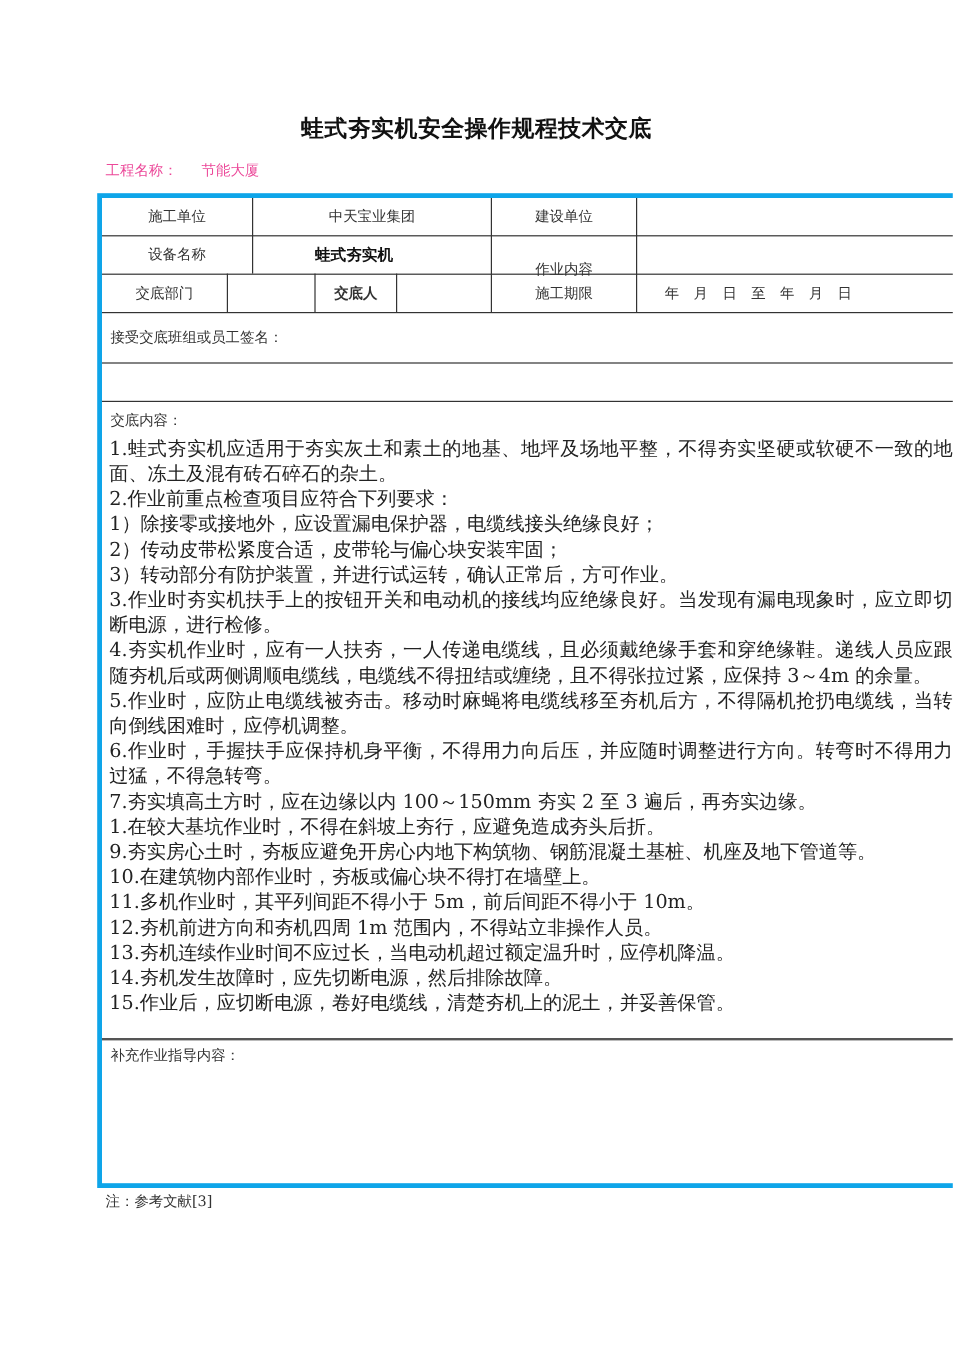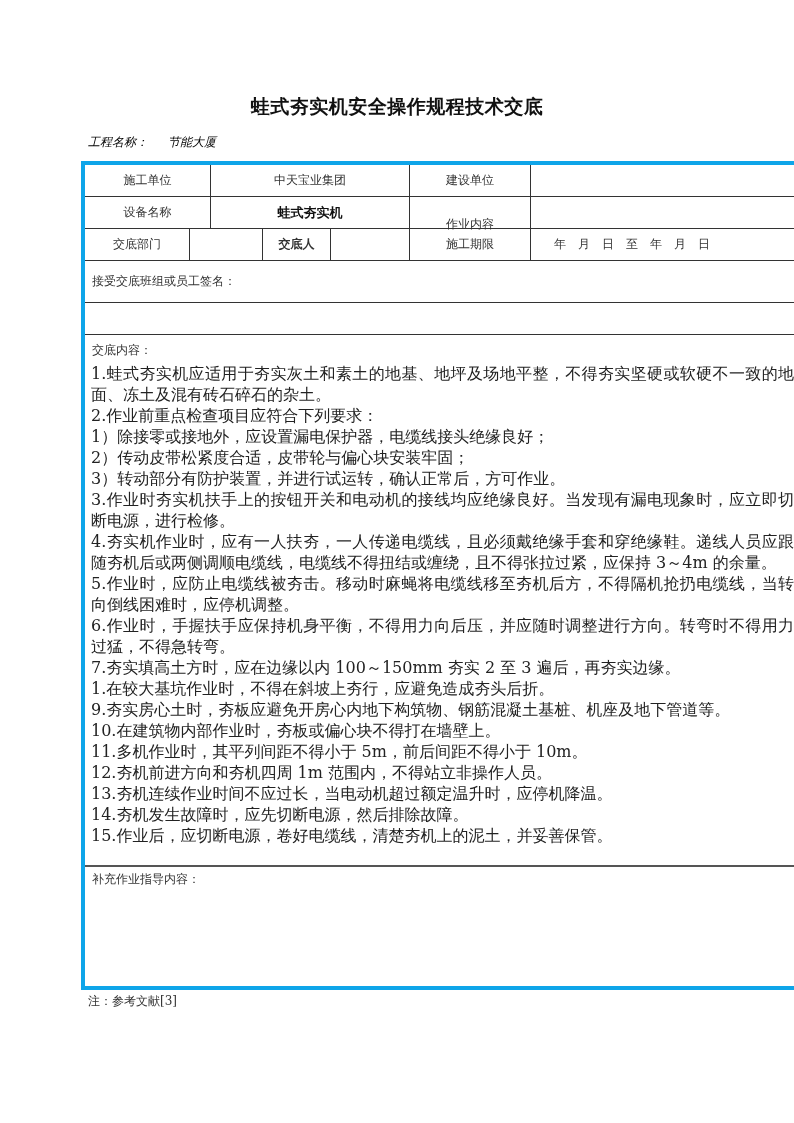--- a/index.html
+++ b/index.html
@@ -1,21 +1,21 @@
 <!DOCTYPE html>
 <html><head>
 <meta charset="utf-8">
 <style>
   html, body { margin:0; padding:0; background:#ffffff; }
   body { width:794px; height:1123px; position:relative; overflow:hidden;
          font-family:"DejaVu Serif","Liberation Serif",serif; color:#222; }
   .title { position:absolute; top:94px; left:0; width:794px; text-align:center;
            font-family:"DejaVu Sans","Liberation Sans",sans-serif; font-weight:bold;
            font-size:19px; color:#111; letter-spacing:0.5px; }
-  .proj { position:absolute; top:134px; left:88px; font-size:12px; color:#000000;font-style:italic; }
+  .proj { position:absolute; top:134px; left:88px; font-size:12px; color:#ec4899; }
   .proj .lbl { display:inline-block; width:80px; }
   .tbl { position:absolute; left:81px; top:161px; width:725px; height:829px;
          border:4px solid #0ea5e9; box-sizing:border-box; }
   .cell { position:absolute; box-sizing:border-box; display:flex; align-items:center;
           justify-content:center; font-size:12px; color:#333; }
   .hline { position:absolute; left:0; right:0; height:1px; background:#333; }
   .vline { position:absolute; width:1px; background:#333; }
   .bold-cell { font-family:"DejaVu Sans","Liberation Sans",sans-serif; font-weight:bold; font-size:13px; color:#111; }
   .section-label { position:absolute; left:7px; font-size:12px; color:#333; }
   .content { position:absolute; left:6px; right:8px; top:198px; font-size:16px;
@@ -49,21 +49,21 @@
   <div class="vline" style="left:104px; top:63px; height:32px;"></div>
   <div class="vline" style="left:177px; top:63px; height:32px;"></div>
   <div class="vline" style="left:245px; top:63px; height:32px;"></div>
 
   <div class="cell" style="left:0; top:0; width:125px; height:31px;">施工单位</div>
   <div class="cell" style="left:126px; top:0; width:198px; height:31px;">中天宝业集团</div>
   <div class="cell" style="left:325px; top:0; width:120px; height:31px;">建设单位</div>
   <div class="cell" style="left:446px; top:0; width:202px; height:31px;"></div>
 
   <div class="cell" style="left:0; top:32px; width:125px; height:31px;">设备名称</div>
-  <div class="cell bold-cell" style="left:126px; top:32px; width:198px; height:31px;text-align:center;">蛙式夯实机</div>
+  <div class="cell bold-cell" style="left:111px; top:32px; width:198px; height:31px;text-align:center;">蛙式夯实机</div>
   <div class="cell" style="left:325px; top:32px; width:120px; height:31px;margin-top:12px;">作业内容</div>
   <div class="cell" style="left:446px; top:32px; width:202px; height:31px;"></div>
 
   <div class="cell" style="left:0; top:64px; width:104px; height:31px;">交底部门</div>
   <div class="cell" style="left:105px; top:64px; width:72px; height:31px;"></div>
   <div class="cell" style="left:178px; top:64px; width:67px; height:31px;font-weight:bold;">交底人</div>
   <div class="cell" style="left:246px; top:64px; width:78px; height:31px;"></div>
   <div class="cell" style="left:325px; top:64px; width:120px; height:31px;">施工期限</div>
   <div class="cell dates" style="left:446px; top:64px; width:202px; height:31px;">
     <span>年</span>

